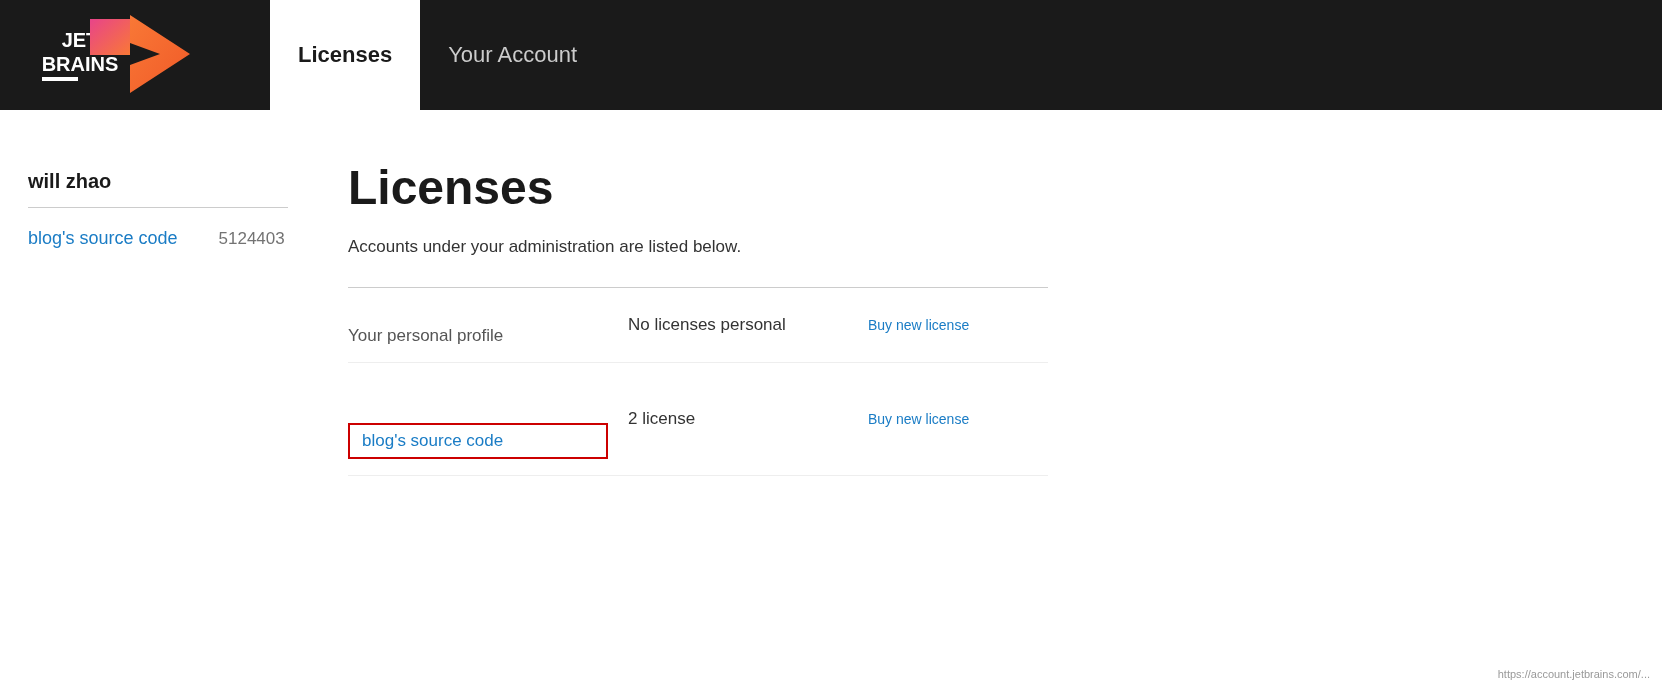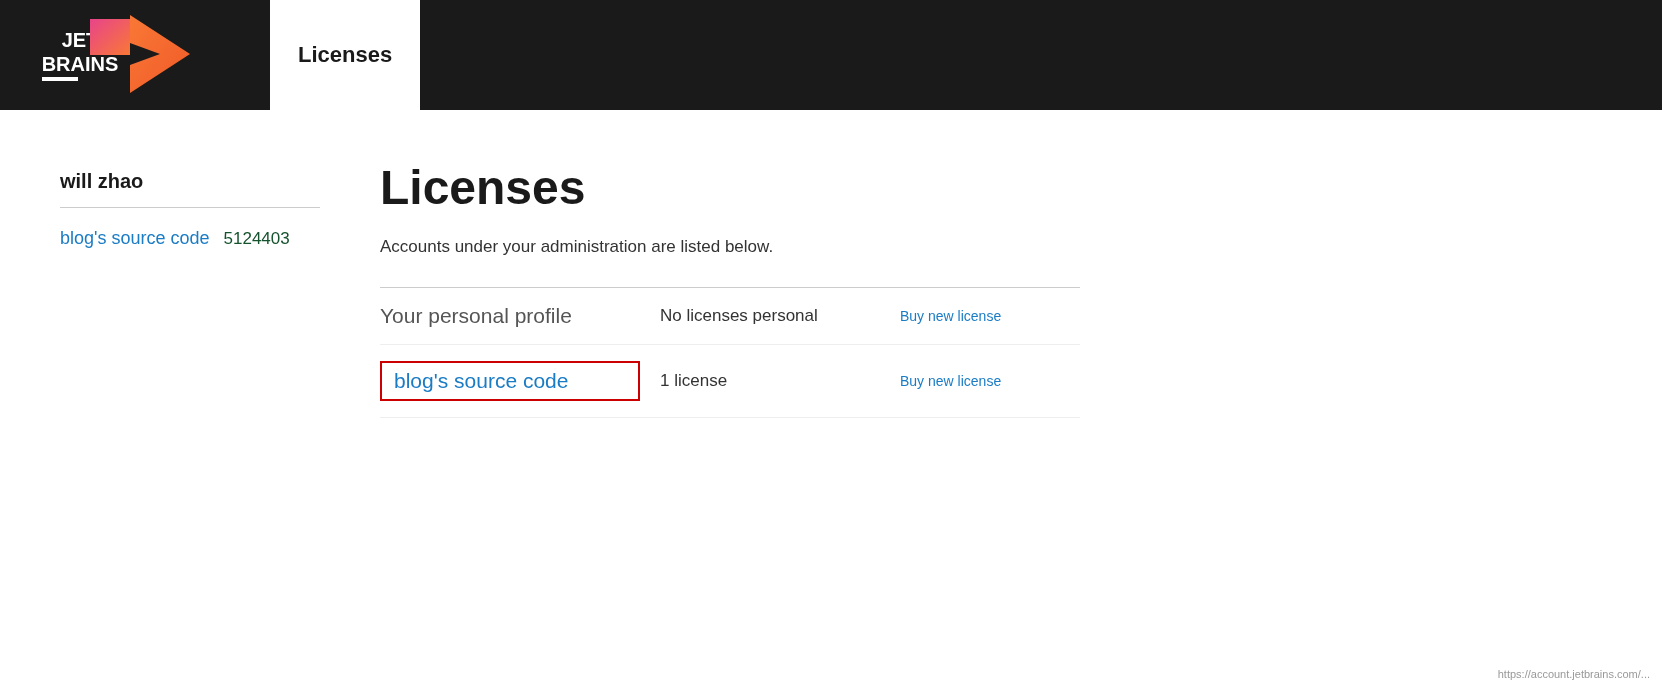--- a/index.html
+++ b/index.html
@@ -50,21 +50,21 @@
 
     .nav-item.active {
       background: #fff;
       color: #1a1a1a;
       font-weight: 700;
     }
 
     
     .main {
       display: flex;
-      padding: 40px 60px;
+      padding: 40px 28px;
       gap: 60px;
       min-height: 578px;
     }
 
     
     .sidebar {
       width: 260px;
       flex-shrink: 0;
       padding-top: 20px;
     }
@@ -90,22 +90,23 @@
     }
 
     .sidebar-link {
       color: #1a7cc5;
       font-size: 18px;
       text-decoration: none;
       cursor: pointer;
     }
 
     .sidebar-id {
-      color: #14532d;
-      font-size: 17px;
+      color: #737373;
+      font-size: 17px;
+      margin-left: 27px;
     }
 
     
     .content {
       flex: 1;
       padding-top: 10px;
     }
 
     .content-title {
       font-size: 48px;
@@ -132,23 +133,24 @@
       border-bottom: 1px solid #eee;
       gap: 20px;
     }
 
     .table-row:first-of-type {
       border-top: 1px solid #ccc;
     }
 
     .col-name {
       width: 260px;
-      font-size: 21px;
+      font-size: 17px;
       color: #555;
       flex-shrink: 0;
+      margin-top: 22px;
     }
 
     .col-name.link {
       color: #1a7cc5;
       cursor: pointer;
       text-decoration: none;
     }
 
     .col-name.link.highlighted {
       border: 2px solid #cc0000;
@@ -207,20 +209,21 @@
         <linearGradient id="orangeGrad" x1="0%" y1="0%" x2="100%" y2="100%">
           <stop offset="0%" stop-color="#f97836"></stop>
           <stop offset="100%" stop-color="#f05a28"></stop>
         </linearGradient>
       </defs>
     </svg>
   </div>
 
   <nav class="nav">
     <a class="nav-item active">Licenses</a>
+    <a class="nav-item">Your Account</a>
   </nav>
 </header>
 
 <div class="main">
 
   <aside class="sidebar">
     <div class="sidebar-username">will zhao</div>
     <hr class="sidebar-divider">
     <div class="sidebar-item">
       <a class="sidebar-link">blog's source code</a>
@@ -237,21 +240,21 @@
       <div class="table-row">
         <span class="col-name">Your personal profile</span>
         <span class="col-status">No licenses personal</span>
         <a class="col-action">Buy new license</a>
       </div>
 
       <div class="table-row">
         <span class="col-name">
           <a class="col-name link highlighted">blog's source code</a>
         </span>
-        <span class="col-status">1 license</span>
+        <span class="col-status">2 license</span>
         <a class="col-action">Buy new license</a>
       </div>
     </div>
   </section>
 
 </div>
 
 <div class="footer-url">https://account.jetbrains.com/...</div>
 
 </body></html>

